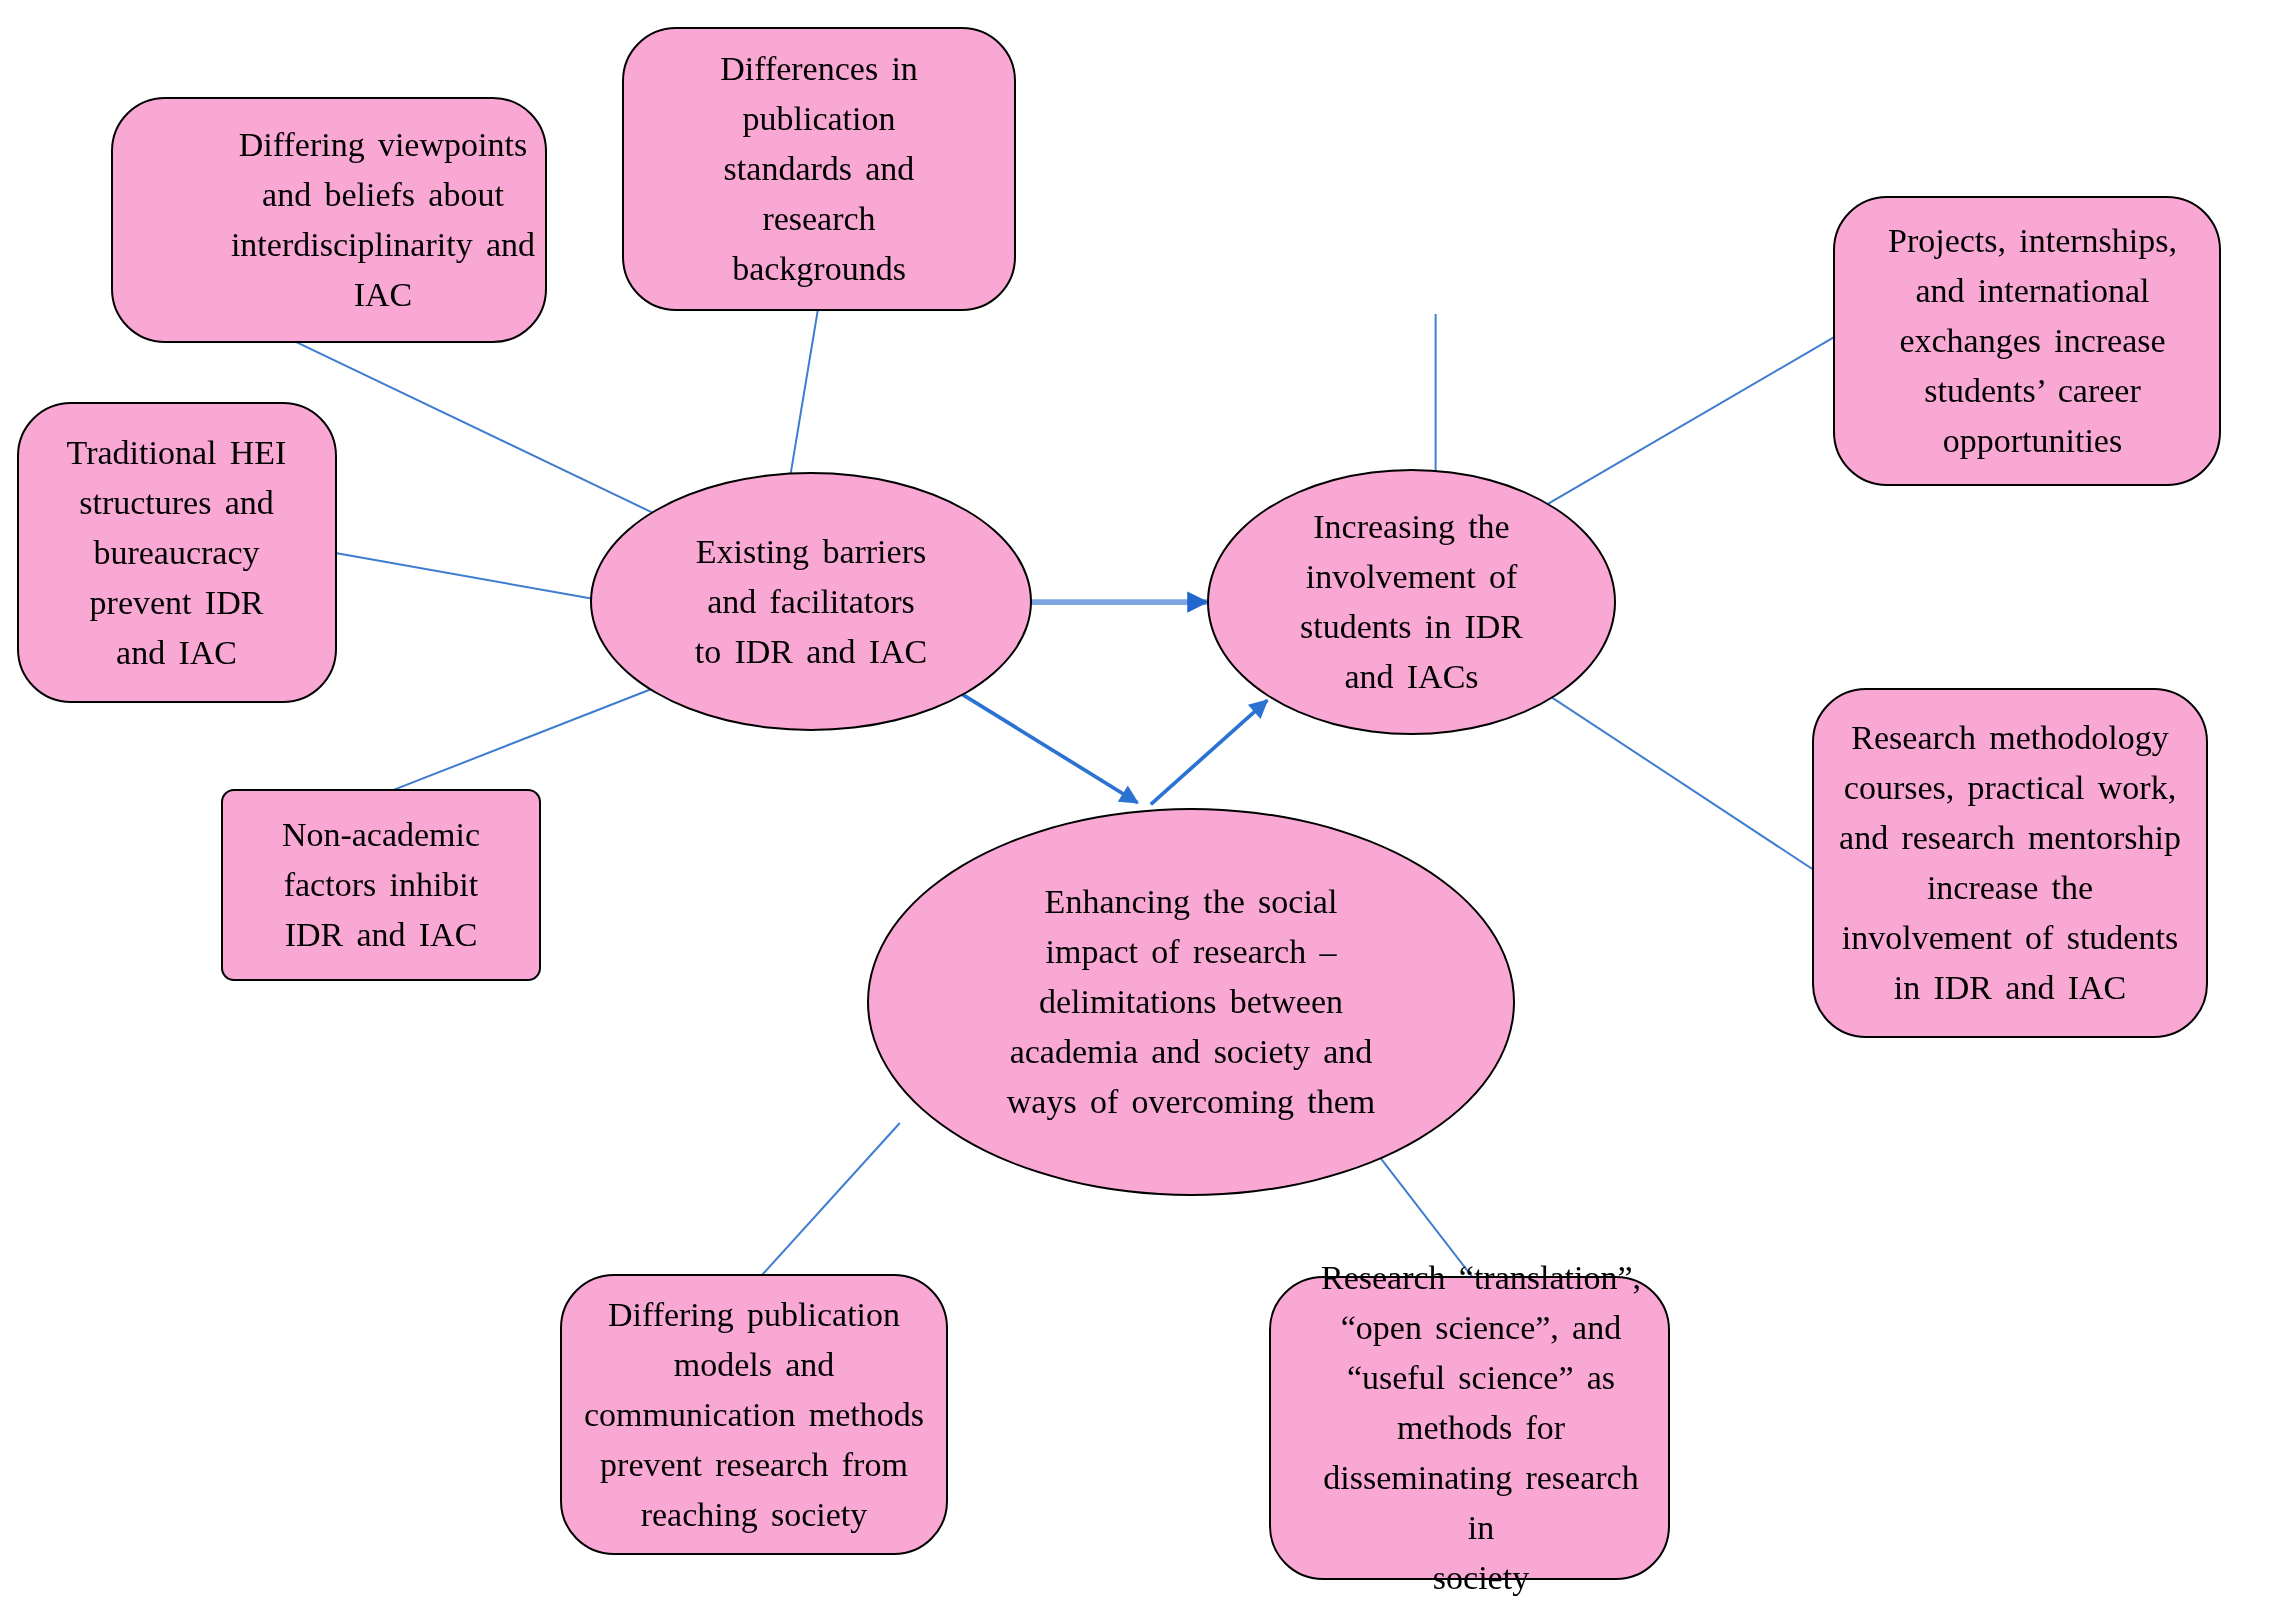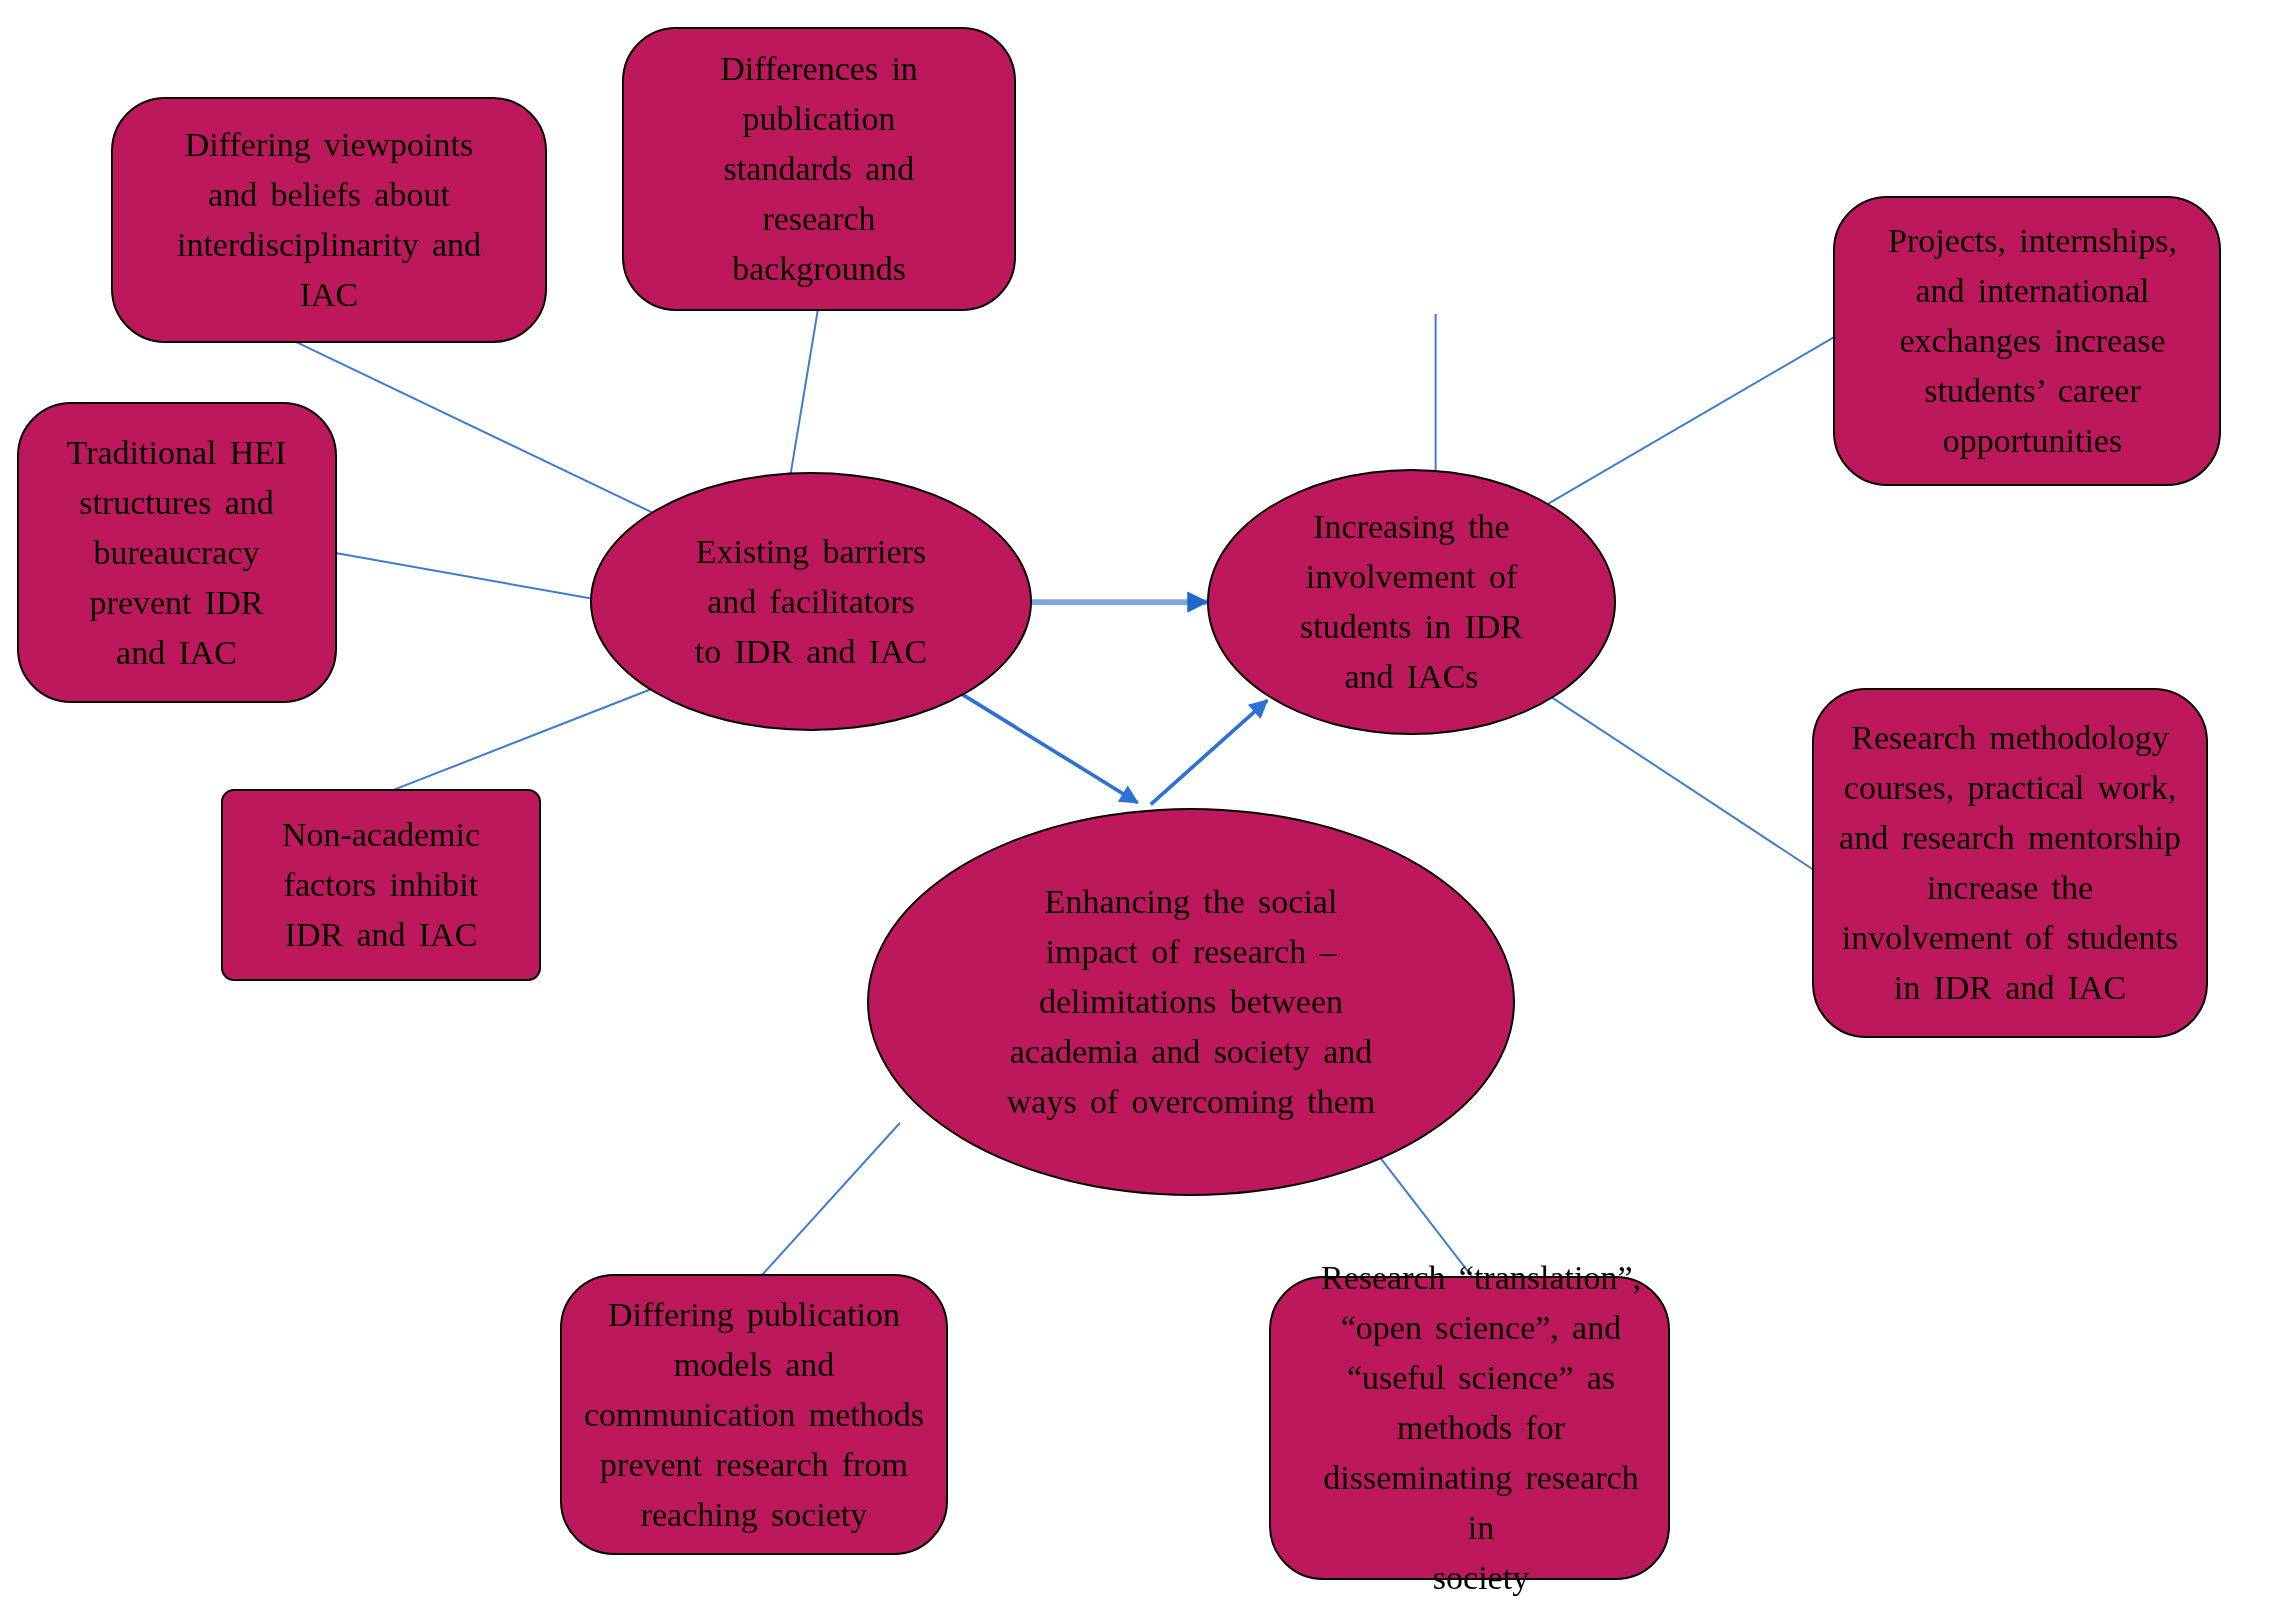--- a/index.html
+++ b/index.html
@@ -19,39 +19,39 @@
   #connector-layer {
     position: absolute;
     left: 0; top: 0;
     width: 2295px;
     height: 1598px;
     z-index: 1;
   }
   .node {
     position: absolute;
     box-sizing: border-box;
-    background: #be185d;
+    background: #f9a8d4;
     border: 2.5px solid #000000;
     display: flex;
     align-items: center;
     justify-content: center;
     text-align: center;
     z-index: 2;
   }
   .node .label {
     white-space: pre-line;
     font-size: 34px;
     line-height: 50px;
     word-spacing: 0.14em;
   }
   .rect { border-radius: 54px; padding: 0 10px; }
   .ellipse { border-radius: 50%; padding: 0 23px; }
 
   
-  #box_viewpoints  { left: 111px;  top: 97px;  width: 436px; height: 246px; }
+  #box_viewpoints  { left: 111px;  top: 97px;  width: 436px; height: 246px; justify-content: flex-end; }
   #box_publication { left: 622px;  top: 27px;   width: 394px; height: 284px; }
   #box_academic    { left: 1237px; top: 25px;   width: 398px; height: 297px; }
   #box_projects    { left: 1833px; top: 196px;  width: 388px; height: 290px; padding-left: 21px; }
   #box_traditional { left: 16.5px;   top: 402px;  width: 320px; height: 301px; }
   #box_nonacademic { left: 221px;  top: 789px;  width: 320px; height: 192px; border-radius: 13px; }
   #box_methodology { left: 1812px; top: 688px;  width: 396px; height: 350px; }
   #box_models      { left: 560px;  top: 1274px; width: 388px; height: 281px; }
   #box_translation { left: 1269px; top: 1276px; width: 401px; height: 304px; padding-left: 33px; }
 
   #ellipse_barriers { left: 590px;  top: 472px; width: 442px; height: 259px; }

